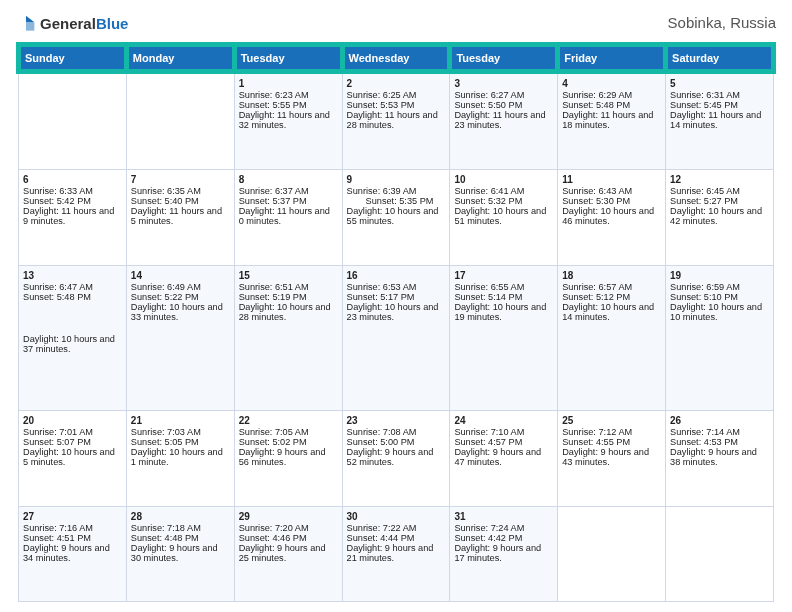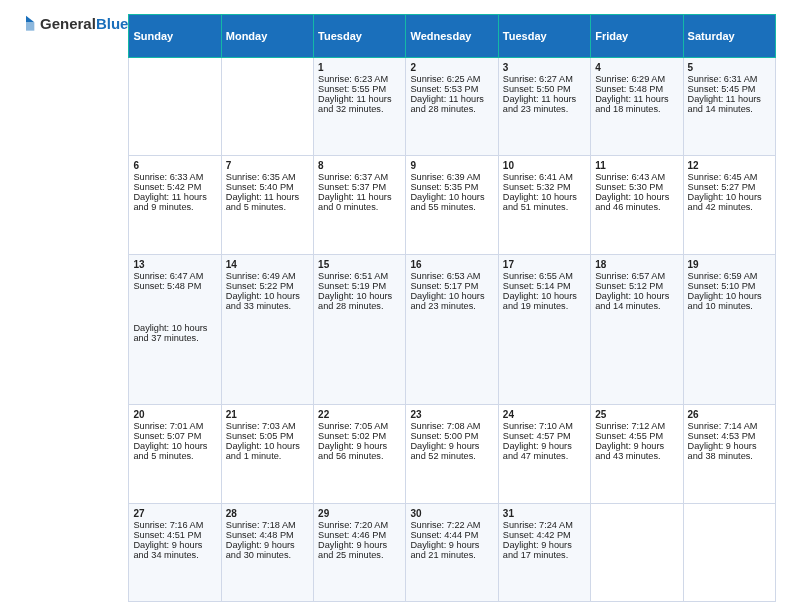--- a/index.html
+++ b/index.html
@@ -8,21 +8,21 @@
       background: #fff;
       width: 792px;
       height: 612px;
       overflow: hidden;
     }
     .page {
       width: 792px;
       height: 612px;
       padding: 14px 16px 10px 16px;
       display: flex;
-      flex-direction: row;
+      flex-direction: column;
     }
     .top-bar {
       display: flex;
       justify-content: space-between;
       align-items: flex-start;
       margin-bottom: 8px;
     }
     .logo {
       display: flex;
       align-items: center;
@@ -58,23 +58,23 @@
     table {
       width: 100%;
       border-collapse: collapse;
       flex: 1;
     }
     thead tr th {
       background: #1a6fbb;
       color: #fff;
       font-size: 11px;
       font-weight: bold;
-      padding: 15px 4px;
+      padding: 5px 4px;
       text-align: left;
-      border: 1px solid #14b8a6;
+      border: 5px solid #14b8a6;
     }
     tbody tr {
       background: #fff;
     }
     tbody tr:nth-child(odd) {
       background: #f5f8fc;
     }
     tbody td {
       border: 1px solid #d0d8e8;
       vertical-align: top;
@@ -98,20 +98,21 @@
     <div class="logo">
       <svg class="logo-icon" viewBox="0 0 24 24">
         <polygon points="12,2 22,10 12,10" fill="#1a6fbb"></polygon>
         <polygon points="12,10 22,10 22,20 12,20" fill="#1a6fbb" opacity="0.5"></polygon>
       </svg>
       <span>
         <span class="logo-text-general">General</span><span class="logo-text-blue">Blue</span>
       </span>
     </div>
     <div class="title-block">
+      <div class="title-location">Sobinka, Russia</div>
     </div>
   </div>
 
   <table>
     <thead>
       <tr>
 
       <th>Sunday</th>
           <th>Monday</th>
           <th>Tuesday</th>
@@ -171,21 +172,21 @@
           </td>
           <td>
             <span class="day-num">8</span>
             <span style="display: block;">Sunrise: 6:37 AM</span>
             <span style="display: block;">Sunset: 5:37 PM</span>
             <span style="display: block;">Daylight: 11 hours and 0 minutes.</span>
           </td>
           <td>
             <span class="day-num">9</span>
             <span style="display: block;">Sunrise: 6:39 AM</span>
-            <span style="display: block;">Sunset: 5:35 PM</span>
+            <span style="display: block; margin-left: 19px;">Sunset: 5:35 PM</span>
             <span style="display: block;">Daylight: 10 hours and 55 minutes.</span>
           </td>
           <td>
             <span class="day-num">10</span>
             <span style="display: block;">Sunrise: 6:41 AM</span>
             <span style="display: block;">Sunset: 5:32 PM</span>
             <span style="display: block;">Daylight: 10 hours and 51 minutes.</span>
           </td>
           <td>
             <span class="day-num">11</span>

